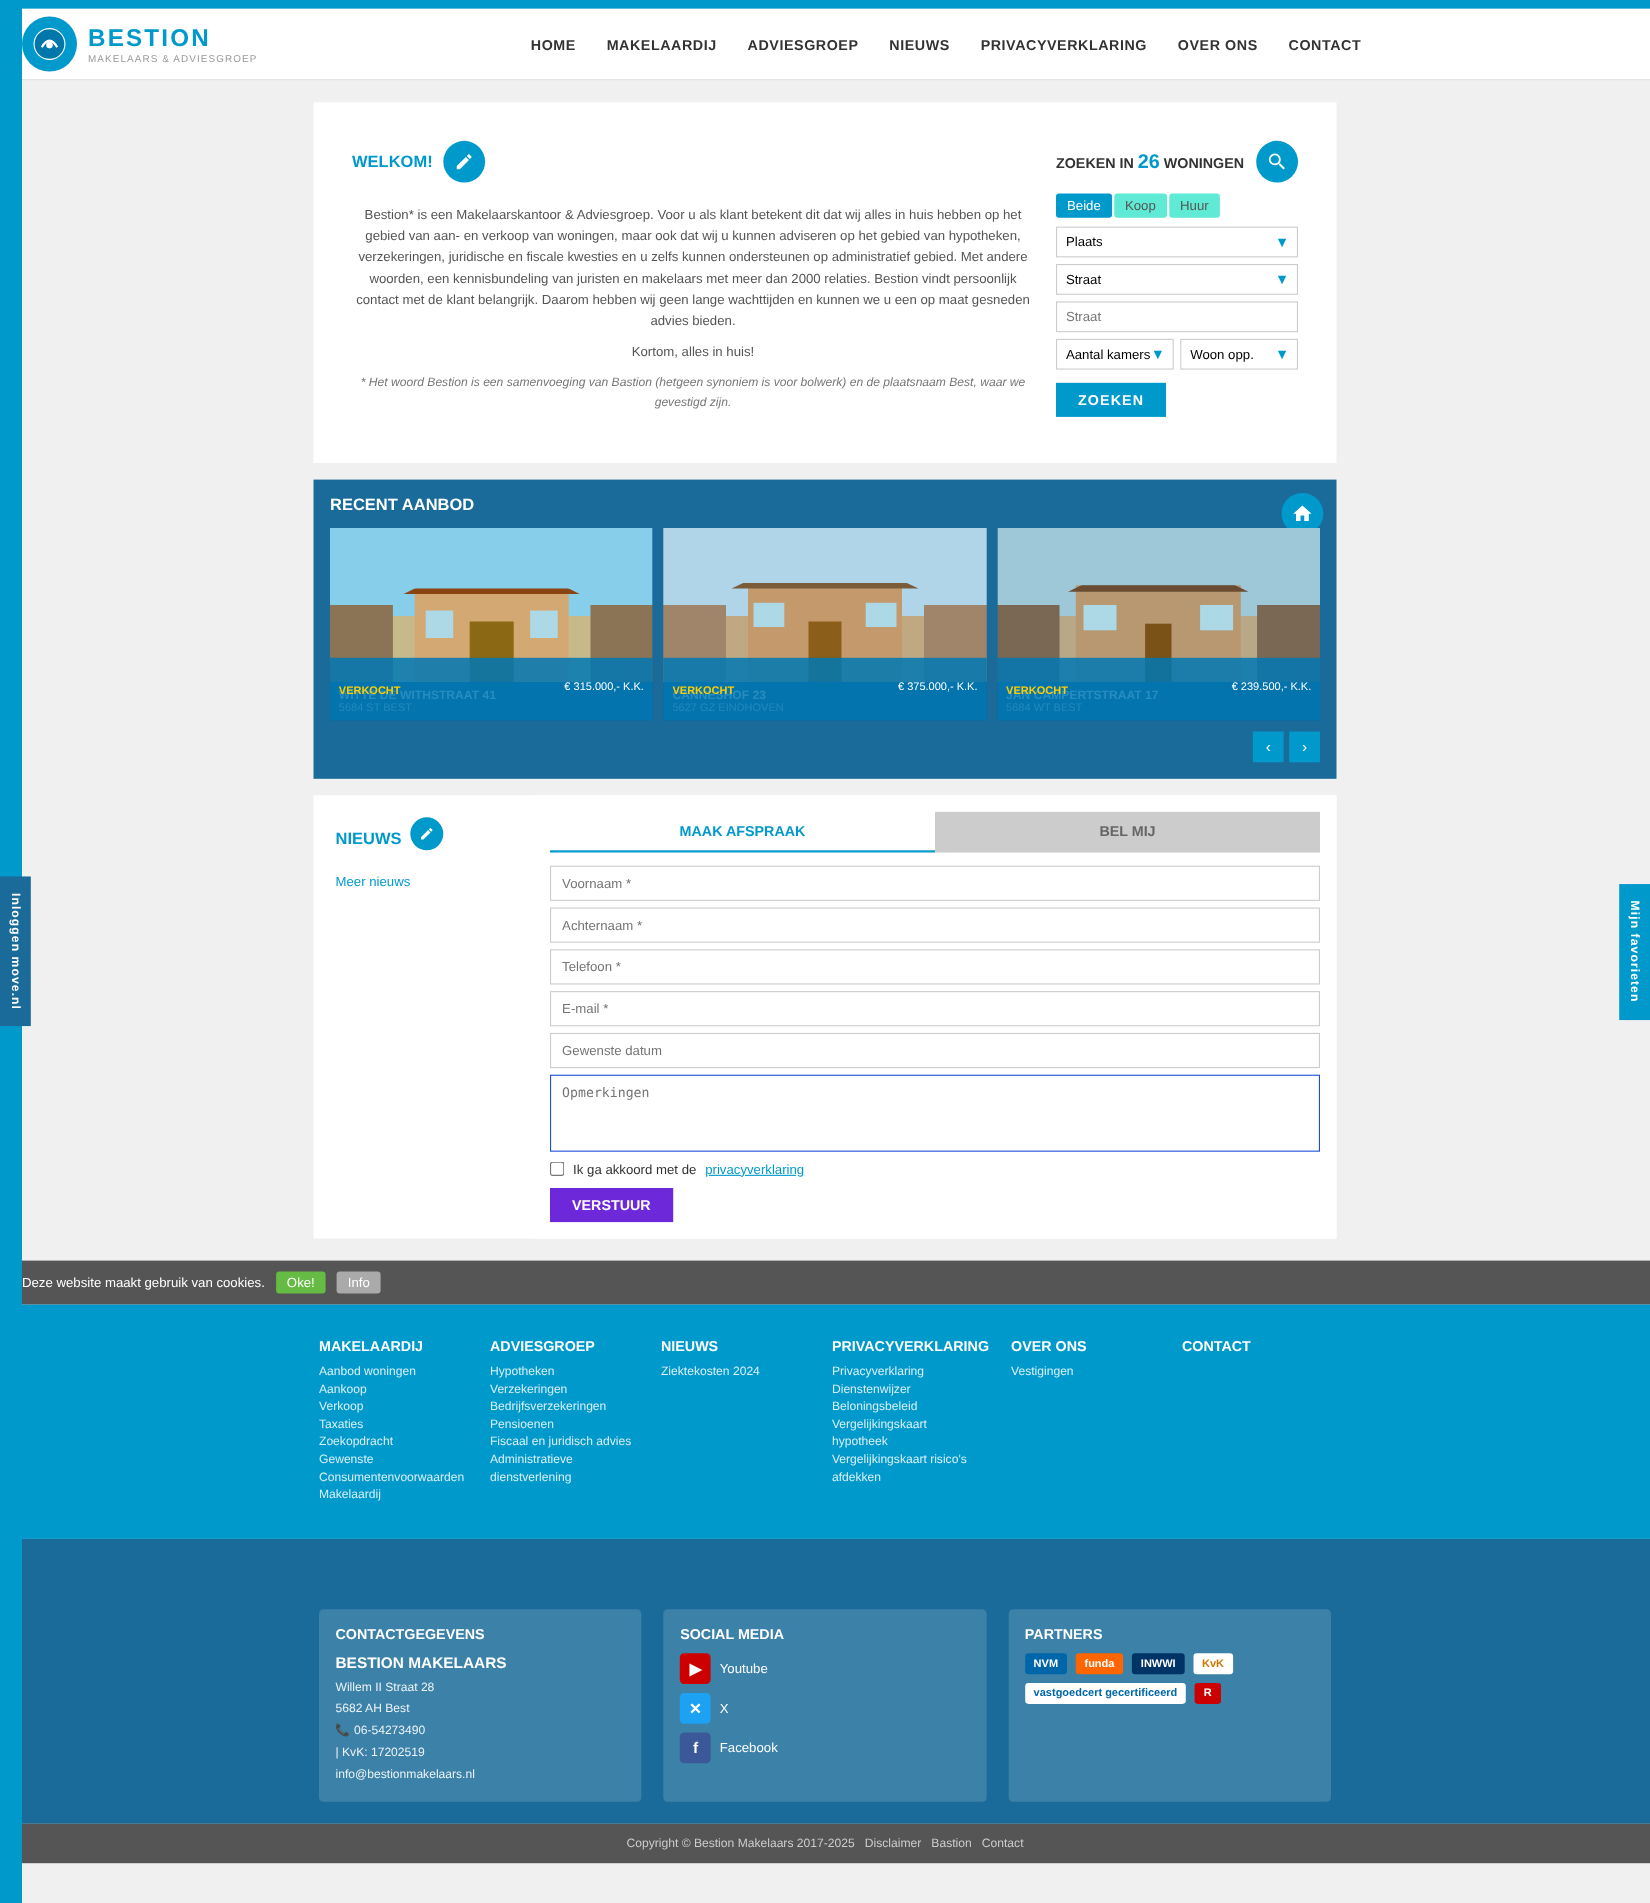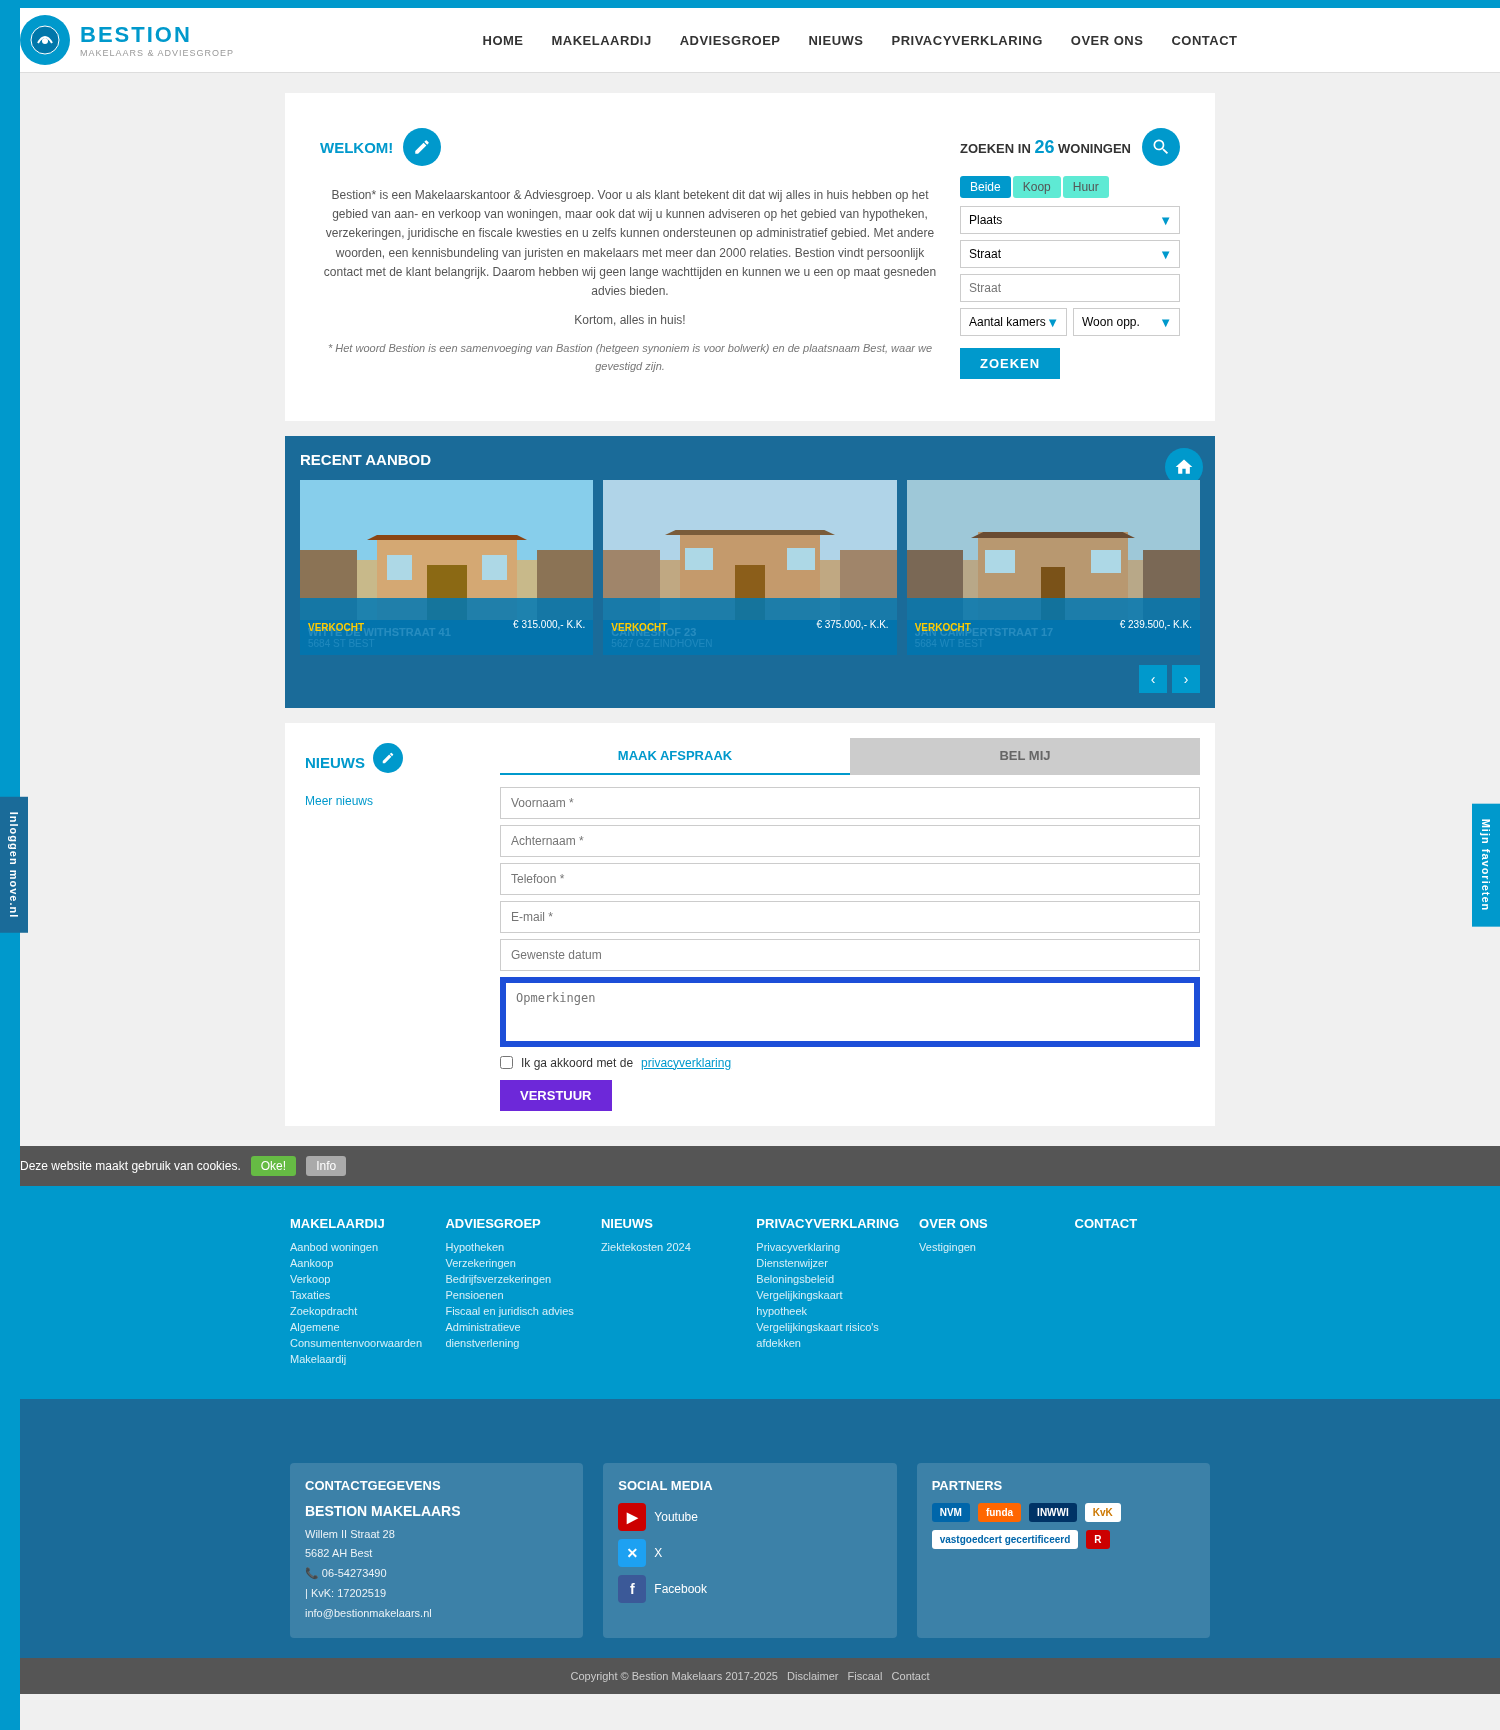--- a/index.html
+++ b/index.html
@@ -79,21 +79,21 @@
     .news-title { color: #0099cc; font-size: 15px; font-weight: bold; text-transform: uppercase; margin-bottom: 10px; display: flex; align-items: center; gap: 8px; }
     .meer-nieuws { color: #0099cc; font-size: 12px; text-decoration: none; }
 
     .contact-form-section { flex: 1; padding: 15px; background: white; }
     .form-tabs { display: flex; margin-bottom: 12px; }
     .form-tab { flex: 1; padding: 10px; text-align: center; font-size: 13px; font-weight: bold; cursor: pointer; }
     .form-tab.active { background: white; color: #0099cc; border-bottom: 2px solid #0099cc; }
     .form-tab.inactive { background: #ccc; color: #666; }
 
     .form-input { width: 100%; padding: 8px 10px; border: 1px solid #ccc; margin-bottom: 6px; font-size: 12px; outline: none; }
-    .form-textarea { width: 100%; padding: 8px 10px; border: 6px solid #1d4ed8; margin-bottom: 6px; font-size: 12px; outline: none; height: 70px; resize: none; }
+    .form-textarea { width: 100%; padding: 8px 10px; border: 1px solid #1d4ed8; margin-bottom: 6px; font-size: 12px; outline: none; height: 70px; resize: none; }
     .privacy-row { display: flex; align-items: center; gap: 8px; margin-bottom: 10px; font-size: 12px; }
     .privacy-row a { color: #0099cc; }
     .verstuur-btn { background: #6d28d9; color: white; padding: 8px 20px; border: none; font-size: 13px; font-weight: bold; cursor: pointer; text-transform: uppercase; }
 
     
     .cookie-banner { background: #555; color: white; padding: 10px 20px; display: flex; align-items: center; gap: 10px; font-size: 12px; }
     .cookie-ok { background: #66bb44; color: white; padding: 3px 10px; border: none; cursor: pointer; font-size: 12px; border-radius: 3px; }
     .cookie-info { background: #aaa; color: white; padding: 3px 10px; border: none; cursor: pointer; font-size: 12px; border-radius: 3px; }
 
     
@@ -386,21 +386,21 @@
 <div class="footer-blue">
   <div class="footer-inner">
 
     <div>
       <div class="footer-col-title">MAKELAARDIJ</div>
       <a href="#" class="footer-link">Aanbod woningen</a>
       <a href="#" class="footer-link">Aankoop</a>
       <a href="#" class="footer-link">Verkoop</a>
       <a href="#" class="footer-link">Taxaties</a>
       <a href="#" class="footer-link">Zoekopdracht</a>
-      <a href="#" class="footer-link">Algemene</a>
+      <a href="#" class="footer-link">Gewenste</a>
       <a href="#" class="footer-link">Consumentenvoorwaarden</a>
       <a href="#" class="footer-link">Makelaardij</a>
     </div>
 
     <div>
       <div class="footer-col-title">ADVIESGROEP</div>
       <a href="#" class="footer-link">Hypotheken</a>
       <a href="#" class="footer-link">Verzekeringen</a>
       <a href="#" class="footer-link">Bedrijfsverzekeringen</a>
       <a href="#" class="footer-link">Pensioenen</a>
@@ -477,16 +477,16 @@
         <div class="partner-badge vg">vastgoedcert gecertificeerd</div>
         <div class="partner-badge r">R</div>
       </div>
     </div>
   </div>
 </div>
 
 <div class="copyright-bar">
   <span>Copyright © Bestion Makelaars 2017-2025 &nbsp;
     <a href="#">Disclaimer</a> &nbsp;
-    <a href="#">Fiscaal</a> &nbsp;
+    <a href="#">Bastion</a> &nbsp;
     <a href="#">Contact</a>
   </span>
 </div>
 
 </body></html>

